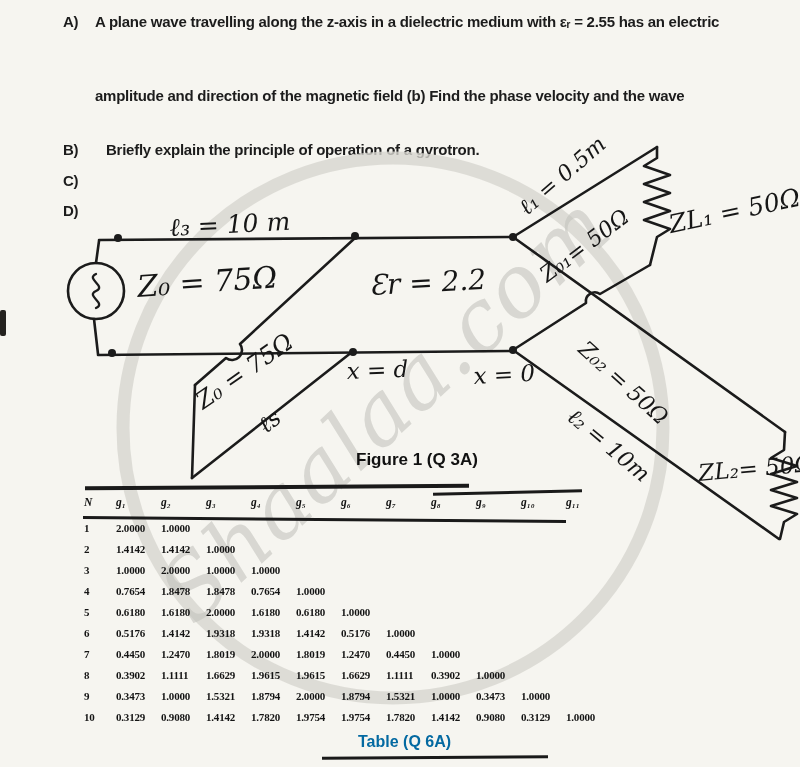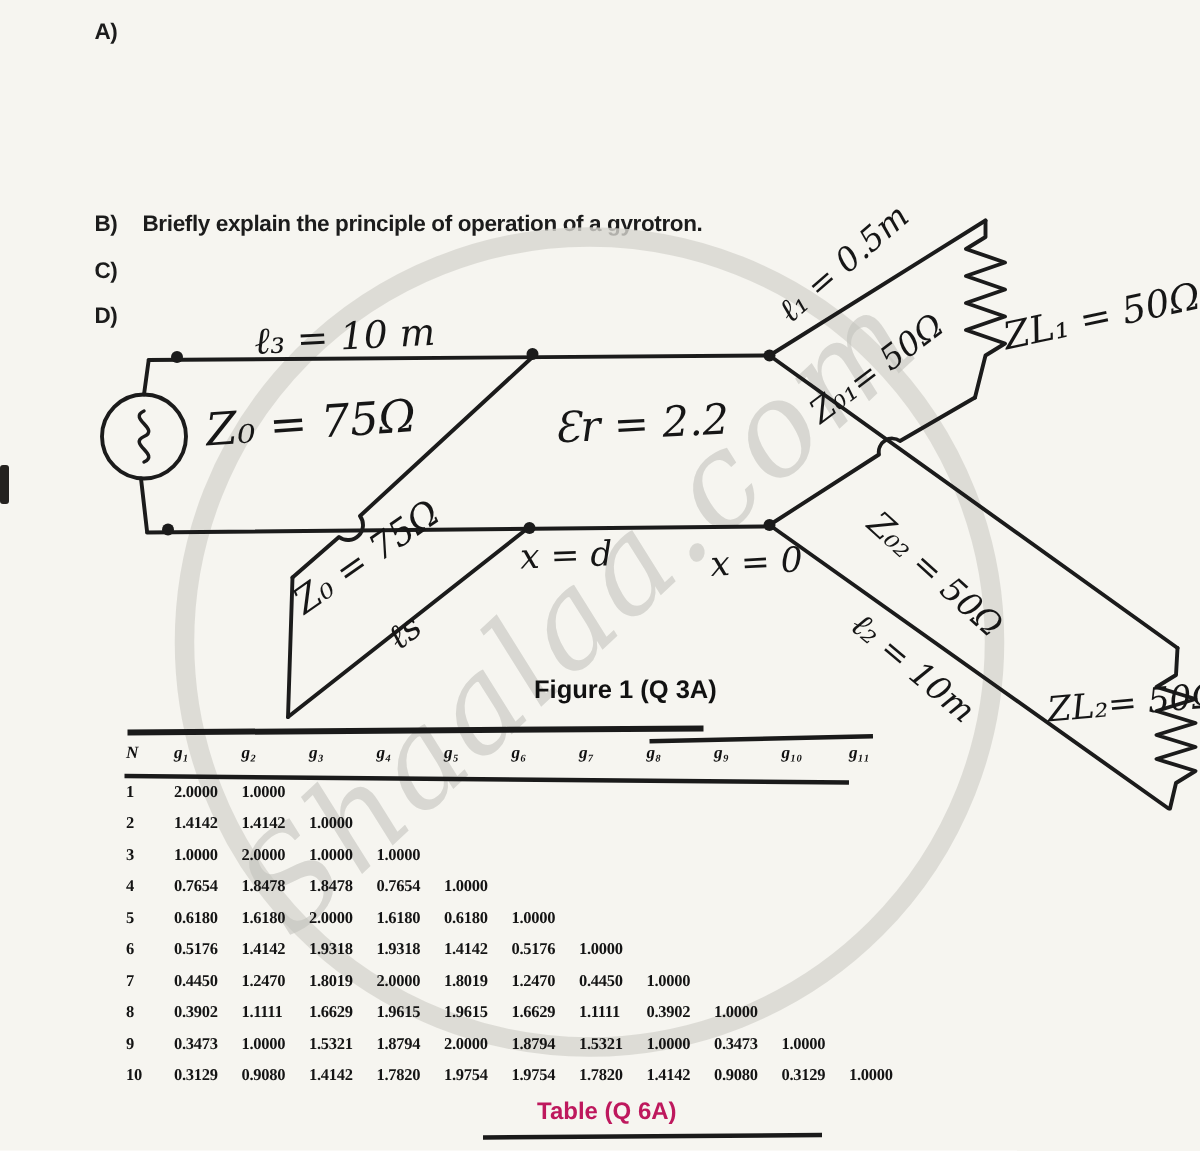--- a/index.html
+++ b/index.html
@@ -23,34 +23,36 @@
   .gtbl-wrap{position:absolute; left:84px; top:487px;}
   table.gtbl{border-collapse:collapse; table-layout:fixed;}
   table.gtbl th{
     font-family:"Liberation Serif","DejaVu Serif",serif; font-style:italic; font-weight:700;
     font-size:11.5px; color:#111; text-align:left; height:30px; vertical-align:middle; padding:0;
   }
   table.gtbl td{
     font-family:"Liberation Serif","DejaVu Serif",serif; font-weight:700;
     font-size:11px; color:#141414; height:21px; padding:0; letter-spacing:-0.2px; white-space:nowrap;
   }
-  .cap{position:absolute; font-size:16px; font-weight:700; color:#be185d; white-space:nowrap;}
+  .cap{position:absolute; font-size:16px; font-weight:700; color:#0369a1; white-space:nowrap;}
   .edge-mark{position:absolute; left:0; top:310px; width:6px; height:26px; background:#24221f; border-radius:2px;}
 </style>
 </head>
 <body>
 
 <div class="page">
 
   <div class="edge-mark"></div>
 
   <div class="qline" style="left:63px; top:13px;">A)</div>
+  <div class="qline" style="left:95px; top:13px;">A plane wave travelling along the z-axis in a dielectric medium with εᵣ = 2.55 has an electric</div>
+  <div class="qline" style="left:95px; top:87px;">amplitude and direction of the magnetic field (b) Find the phase velocity and the wave</div>
 
   <div class="qline" style="left:63px; top:141px;">B)</div>
-  <div class="qline" style="left:95px; top:141px;">Briefly explain the principle of operation of a gyrotron.</div>
+  <div class="qline" style="left:106px; top:141px;">Briefly explain the principle of operation of a gyrotron.</div>
 
   <div class="qline" style="left:63px; top:172px;">C)</div>
 
   <div class="qline" style="left:63px; top:202px;">D)</div>
 
   <svg class="fig-svg" width="800" height="767" viewBox="0 0 800 767">
 
     <circle class="wm-circle" cx="393" cy="428" r="270"></circle>
     <text class="wm-text" font-size="86" text-anchor="middle" transform="translate(405 430) rotate(-43)">Shaalaa.com</text>
 

